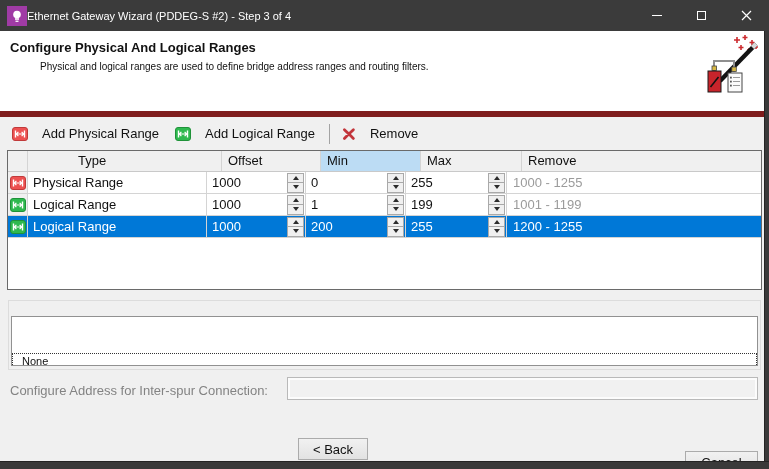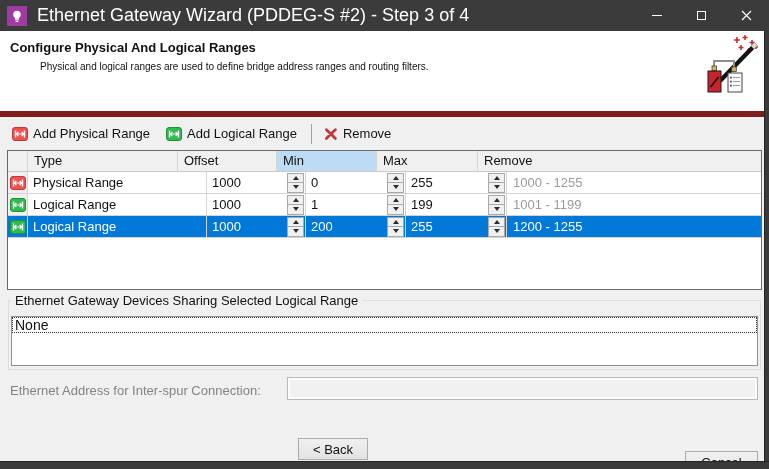--- a/index.html
+++ b/index.html
@@ -6,47 +6,47 @@
   html,body { background:#555; }
   body { font-family:"Liberation Sans", sans-serif; }
 
   .win { position:relative; width:769px; height:469px; background:var(--dialog-bg,#f0f0f0);
          overflow:hidden; font-size:13px; color:#111; }
 
   
   .titlebar { position:absolute; left:0; top:0; width:769px; height:31px;
               background:var(--titlebar,#3b3b3b); display:flex; align-items:center; }
   .app-icon { margin-left:7px; width:20px; height:20px; flex:0 0 auto; }
-  .titlebar .title { color:#fff; margin-left:10px; font-size:18px; white-space:nowrap; }
+  .titlebar .title { color:#fff; margin-left:0; font-size:11px; white-space:nowrap; }
   .caption { position:absolute; right:0; top:0; height:31px; display:flex; }
   .cap-btn { width:45px; height:31px; display:flex; align-items:center; justify-content:center; cursor:default; }
   .min-glyph { width:10px; height:1px; background:#fff; }
   .max-glyph { width:9px; height:9px; border:1px solid #fff; }
 
   
   .header-panel { position:absolute; left:0; top:31px; width:764px; height:86px;
                   background:#fff; border-bottom:6px solid #7f1d1d; }
   .h-title { position:absolute; left:10px; top:9px; font-weight:bold; font-size:13px; }
   .h-sub   { position:absolute; left:40px; top:30px; font-size:10px; }
   .wizard-icon { position:absolute; left:706px; top:3px; }
 
   
   .toolbar { position:absolute; left:0; top:117px; width:764px; height:33px;
              display:flex; align-items:center; padding-left:8px; }
-  .tb-btn { display:flex; align-items:center; gap:5px; font-size:13px; padding:3px 4px; margin-right:8px; }
+  .tb-btn { display:flex; align-items:center; gap:14px; font-size:13px; padding:3px 4px; margin-right:8px; }
   .tb-sep { width:1px; height:20px; background:#a3a3a3; margin:0 8px 0 2px; }
 
   
   .grid { position:absolute; left:7px; top:150px; width:755px; height:140px;
           background:#fff; border:1px solid #6a6a6a; }
   .ghead { display:flex; height:21px; background:var(--dialog-bg,#f0f0f0); border-bottom:1px solid #c9c9c9; }
   .gh { border-right:1px solid #d4d4d4; padding-left:6px; font-size:13px; line-height:20px; overflow:hidden; }
   .gh.hl { background:var(--header-highlight,#bcdcf4); }
   .w-icon { width:20px; padding-left:0; }
-  .w-type { width:150px; }
+  .w-type { width:150px;margin-left:44px; }
   .w-off  { width:99px; }
   .w-min  { width:100px; }
   .w-max  { width:101px; }
   .w-range{ flex:1; border-right:none; }
 
   .trow { display:flex; height:22px; background:#fff; border-bottom:1px solid #d4d4d4; }
   .trow.sel { background:var(--selection,#0078d7); color:#fff; }
   .cell { border-right:1px solid #d4d4d4; display:flex; align-items:center; overflow:hidden; }
   .icon-c { width:20px; justify-content:center; background:var(--dialog-bg,#f0f0f0); }
   .trow.sel .icon-c { background:var(--selection,#0078d7); }
@@ -65,21 +65,21 @@
   .tri-d { width:0; height:0; border-left:3px solid transparent; border-right:3px solid transparent;
            border-top:4px solid #2b2b2b; }
 
   
   .groupbox { position:absolute; left:8px; top:300px; width:753px; height:70px;
               border:1px solid #dcdcdc; }
   .gb-label { position:absolute; left:2px; top:-8px; background:var(--dialog-bg,#f0f0f0);
               padding:0 4px; font-size:13px; white-space:nowrap; }
   .listbox { position:absolute; left:2px; top:15px; width:747px; height:50px;
              background:#fff; border:1px solid #919191; overflow:hidden; }
-  .list-item { height:16px; border:1px dotted #333; font-size:14px; line-height:14px; padding-left:2px; }
+  .list-item { height:16px; border:1px dotted #333; font-size:11px; line-height:14px; padding-left:9px;margin-top:36px; }
 
   
   .mc-label { position:absolute; left:10px; top:383px; font-size:13px; color:var(--disabled-text,#838383); }
   .mc-input { position:absolute; left:287px; top:377px; width:471px; height:23px;
               border:1px solid #b9b9b9; background:#f1f1f1; box-shadow:inset 0 0 0 2px #fcfcfc;
               font-family:inherit; font-size:13px; padding:0 4px; color:#555; }
 
   
   .btn { position:absolute; height:22px; background:linear-gradient(#f1f1f1,#e2e2e2);
          border:1px solid #ababab; font-family:inherit; font-size:13px; color:#111; }
@@ -322,27 +322,26 @@
           <span class="sp dn">
               <i class="tri-d"></i>
             </span>
         </span>
       </div>
       <div class="cell range-c">1200 - 1255</div>
     </div>
   </div>
 
   <div class="groupbox">
-    <span class="gb-label">Ethernet Gateway Devices Sharing Selected Logical Range</span>
     <div class="listbox">
       <div class="list-item">None</div>
     </div>
   </div>
 
-  <span class="mc-label">Ethernet Address for Inter-spur Connection:</span>
+  <span class="mc-label">Configure Address for Inter-spur Connection:</span>
   <input class="mc-input" disabled="" value="" style="">
 
   <button class="btn btn-back">&lt; Back</button>
   <button class="btn btn-next">Next &gt;</button>
   <button class="btn btn-cancel">Cancel</button>
 
   <div class="frame-right"></div>
   <div class="frame-bottom"></div>
 </div>
 

